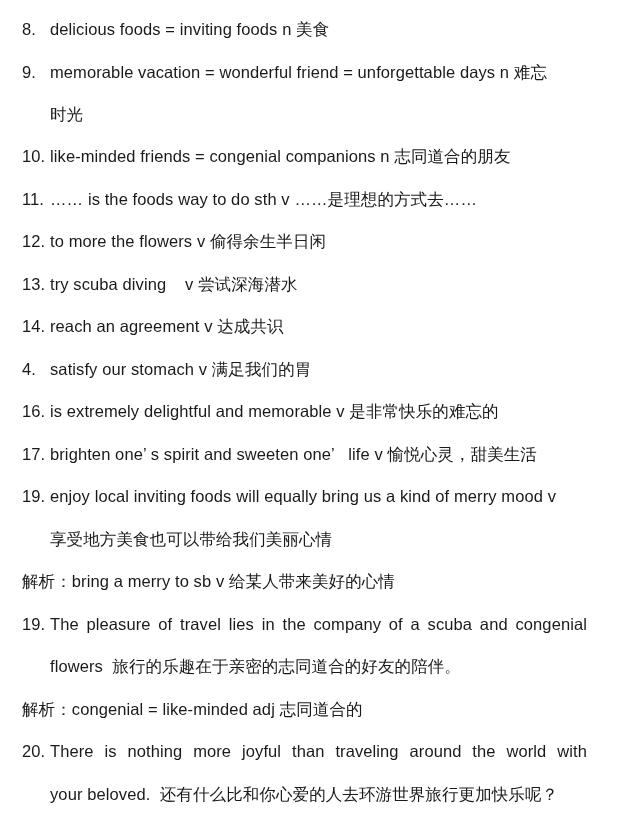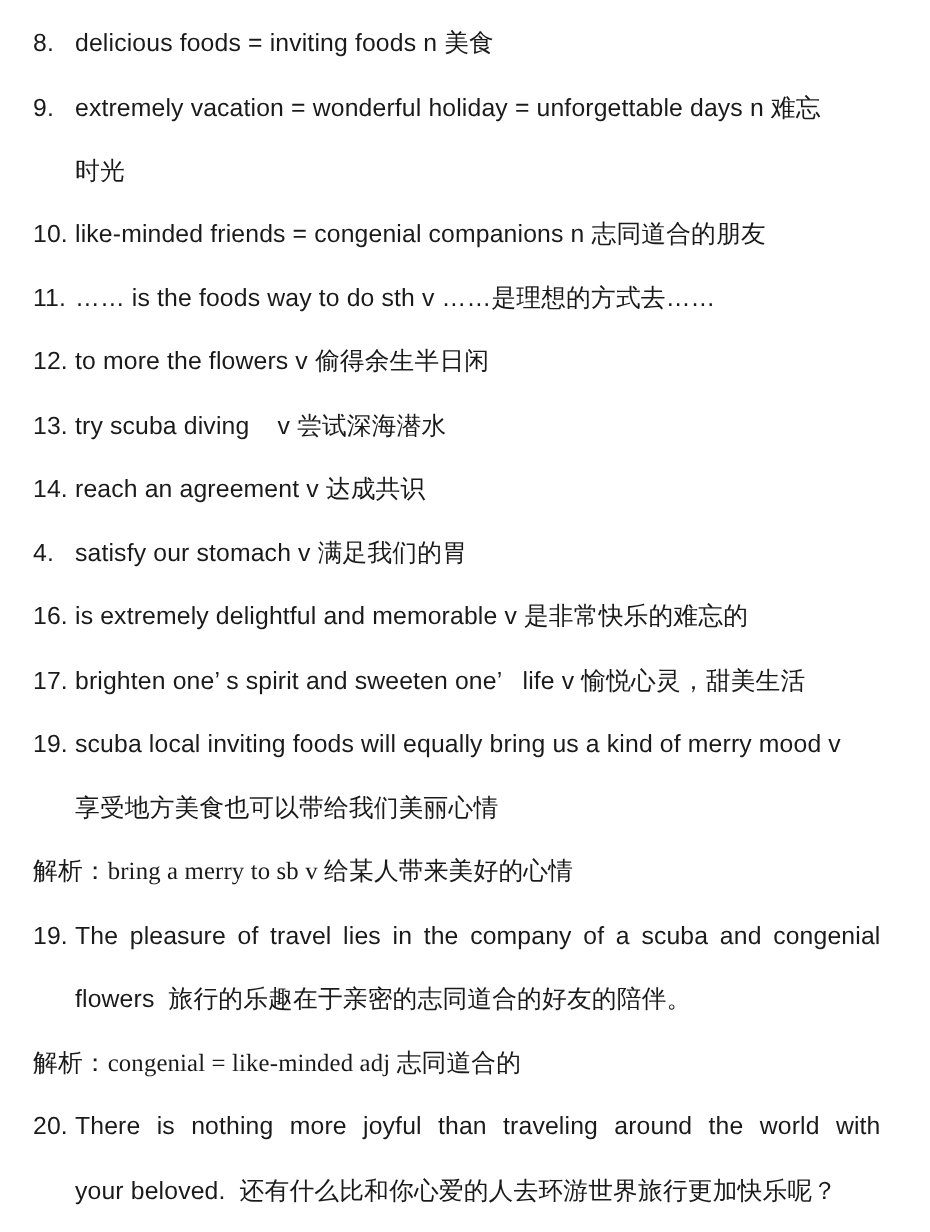--- a/index.html
+++ b/index.html
@@ -34,36 +34,35 @@
     }
     .text.wide {
       width: 537px;
       text-align: justify;
       text-align-last: justify;
       white-space: normal;
     }
     .note {
       position: absolute;
       left: 22px;
-      font-family: Liberation Serif, serif;
     }
   </style>
 </head>
 <body>
 
 <div>
 
   <div class="line" style="top:19px">
     <span class="num">8.</span>
     <span class="text">delicious foods = inviting foods n 美食</span>
   </div>
 
   <div class="line" style="top:62px">
     <span class="num">9.</span>
-    <span class="text">extremely vacation = wonderful holiday = unforgettable days n 难忘</span>
+    <span class="text">memorable vacation = wonderful friend = unforgettable days n 难忘</span>
   </div>
   <div class="line" style="top:104px">
     <span class="text">时光</span>
   </div>
 
   <div class="line" style="top:146px">
     <span class="num">10.</span>
     <span class="text">like-minded friends = congenial companions n 志同道合的朋友</span>
   </div>
 
@@ -97,21 +96,21 @@
     <span class="text">is extremely delightful and memorable v  是非常快乐的难忘的</span>
   </div>
 
   <div class="line" style="top:444px">
     <span class="num">17.</span>
     <span class="text" style="white-space:pre">brighten one’ s spirit and sweeten one’   life v 愉悦心灵，甜美生活</span>
   </div>
 
   <div class="line" style="top:486px">
     <span class="num">19.</span>
-    <span class="text">scuba local inviting foods will equally bring us a kind of merry mood v</span>
+    <span class="text">enjoy local inviting foods will equally bring us a kind of merry mood v</span>
   </div>
   <div class="line" style="top:529px">
     <span class="text">享受地方美食也可以带给我们美丽心情</span>
   </div>
 
   <div class="line" style="top:571px">
     <span class="note">解析：bring a merry to sb v 给某人带来美好的心情</span>
   </div>
 
   <div class="line" style="top:614px">

